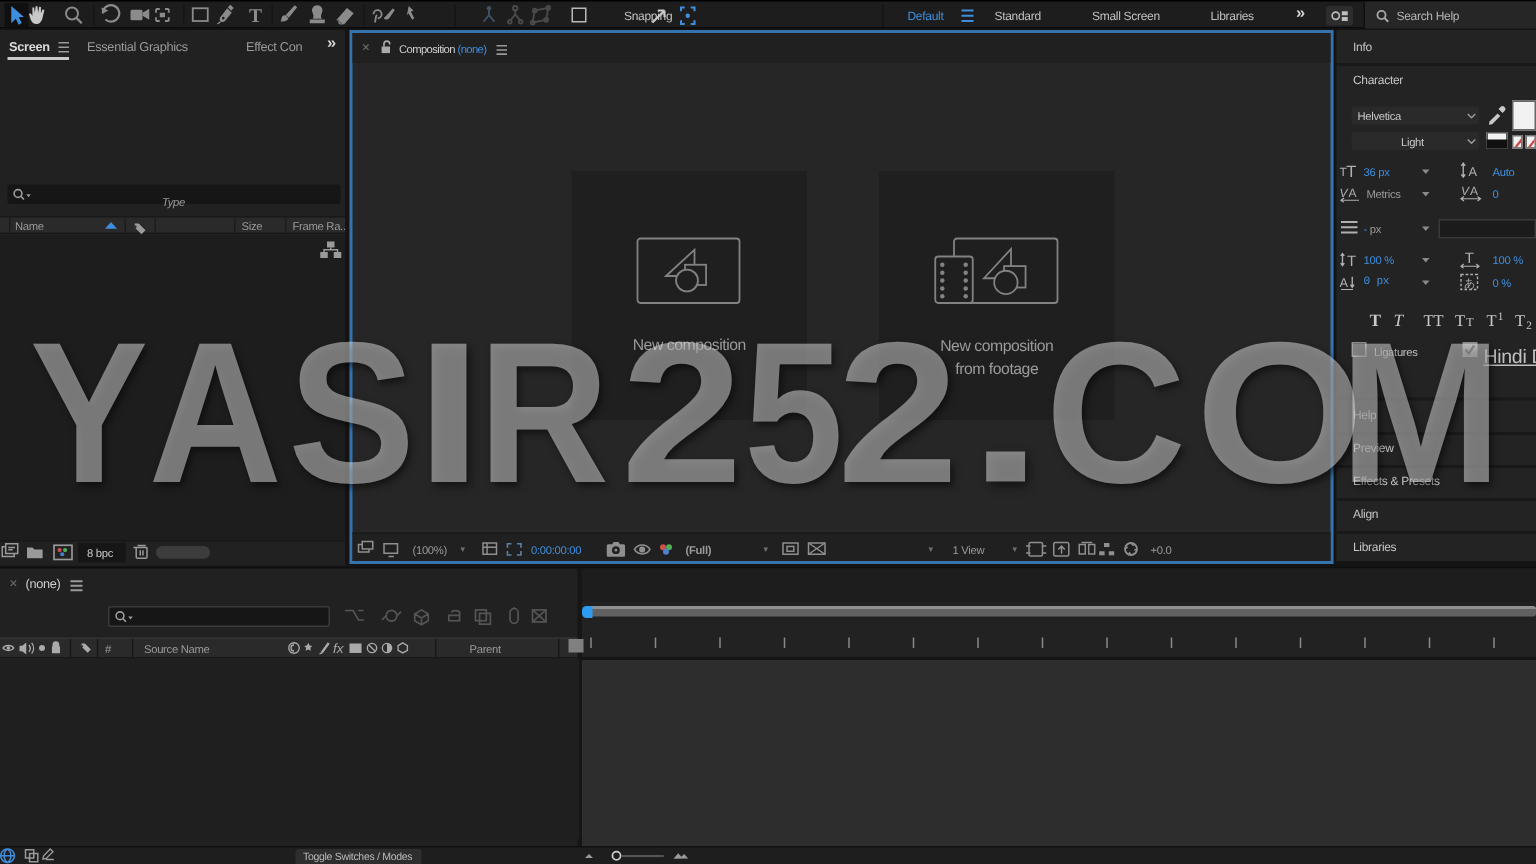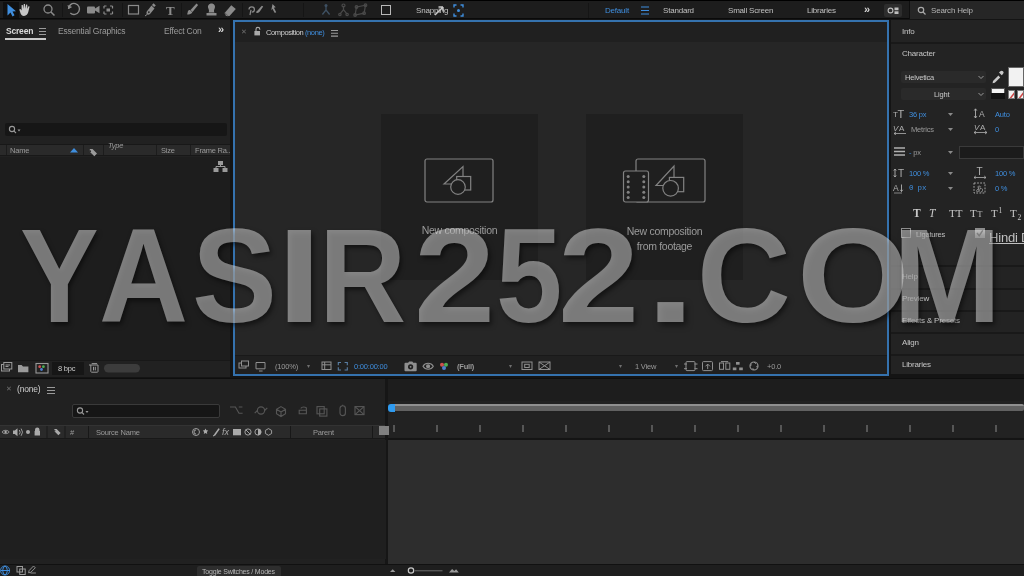--- a/index.html
+++ b/index.html
@@ -128,21 +128,21 @@
     <div class="txt dim" style="left:10px;top:126px;font-size:7.5px;">Name</div>
     <svg width="10" height="12" style="left:69px;top:126px;">
         <path d="M1 6.5 l4 -4.5 4 4.5 Z" fill="#3f8ede"></path>
       </svg>
     <div class="vsep" style="left:83px;top:125px;height:10px;background:#1c1c1c;"></div>
     <svg width="13" height="12" style="left:87px;top:126px;">
       <path d="M1 3 l4.5 0 4.5 4.5 -2.7 2.7 -4.5 -4.5 0 -2.7 Z" fill="#9a9a9a"></path>
         <circle cx="3.2" cy="5.2" r=".9" fill="#2a2a2a"></circle>
     </svg>
     <div class="vsep" style="left:103px;top:125px;height:10px;background:#1c1c1c;"></div>
-    <div class="txt dim" style="left:108px;top:121px;font-size:7.5px;font-style:italic;">Type</div>
+    <div class="txt dim" style="left:108px;top:110px;font-size:7.5px;font-style:italic;">Type</div>
     <div class="vsep" style="left:156px;top:125px;height:10px;background:#1c1c1c;"></div>
     <div class="txt dim" style="left:161px;top:126px;font-size:7.5px;">Size</div>
     <div class="vsep" style="left:190px;top:125px;height:10px;background:#1c1c1c;"></div>
     <div class="txt dim" style="left:195px;top:126px;font-size:7.5px;">Frame Ra..</div>
 
     <div class="abs" style="left:0;top:137px;width:230px;height:203px;background:#1d1d1d;"></div>
     <svg width="16" height="14" style="left:213px;top:140px;">
       <rect x="5" y="1" width="5" height="4" fill="#9a9a9a"></rect>
       <rect x="0.5" y="8" width="5" height="4" fill="#9a9a9a"></rect>
       <rect x="9.5" y="8" width="5" height="4" fill="#9a9a9a"></rect>

